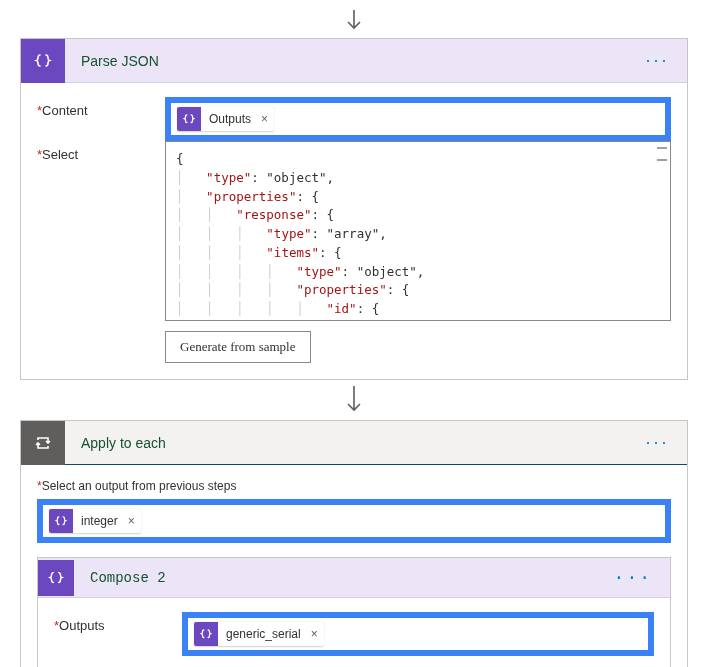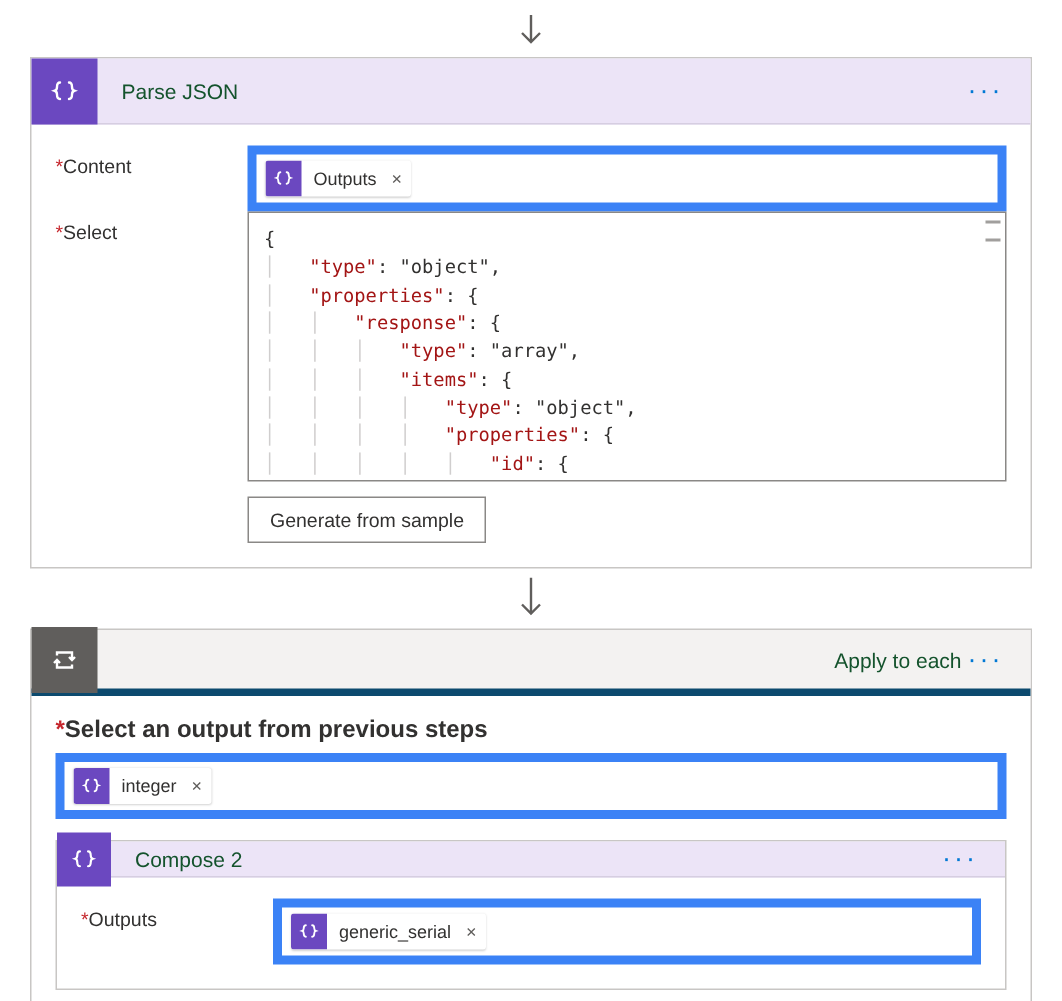--- a/index.html
+++ b/index.html
@@ -24,41 +24,40 @@
     .card-header {
       display: flex;
       align-items: center;
       background: #ece4f7;
       border-bottom: 1px solid #d6cee1;
       height: 44px;
       padding-right: 14px;
     }
     .card-header.gray {
       background: #f3f2f1;
-      border-bottom: 5px solid #0c4a6e;
-      text-align: right;
+      border-bottom: 1px solid #0c4a6e;
     }
     .action-icon {
       width: 44px;
       height: 44px;
       background: #6b48c0;
       display: flex;
       align-items: center;
       justify-content: center;
       color: #fff;
       flex-shrink: 0;
     }
     .action-icon.gray {
       background: #605e5c;
     }
     .action-icon.small {
       width: 36px;
       height: 36px;
     }
-    .card-header.small { height: 24px; }
+    .card-header.small { height: 40px; font-family: Liberation Mono, monospace; }
     .card-title {
       flex: 1;
       padding-left: 16px;
       font-size: 14px;
       color: #14532d;
     }
     .ellipsis {
       color: #0078d4;
       font-size: 18px;
       letter-spacing: 2px;
@@ -137,27 +136,26 @@
       color: #d0cece;
     }
     .btn-generate {
       margin-top: 10px;
       border: 1px solid #8a8886;
       background: #fff;
       padding: 7px 14px;
       font-size: 13px;
       color: #323130;
       cursor: pointer;
-      font-family: Liberation Sans, sans-serif;
+      font-family: Liberation Serif, serif;
     }
     .section-label {
-      font-size: 16px;
+      font-size: 12px;
       color: #323130;
       margin-bottom: 6px;
-      font-weight: bold;
     }
     .nested-card {
       border: 1px solid #c8c6c4;
       margin-top: 14px;
     }
     .spacer { height: 18px; }
     .schema-wrap { position: relative; }
     .schema-scroll-hint {
       position: absolute;
       right: 4px;

